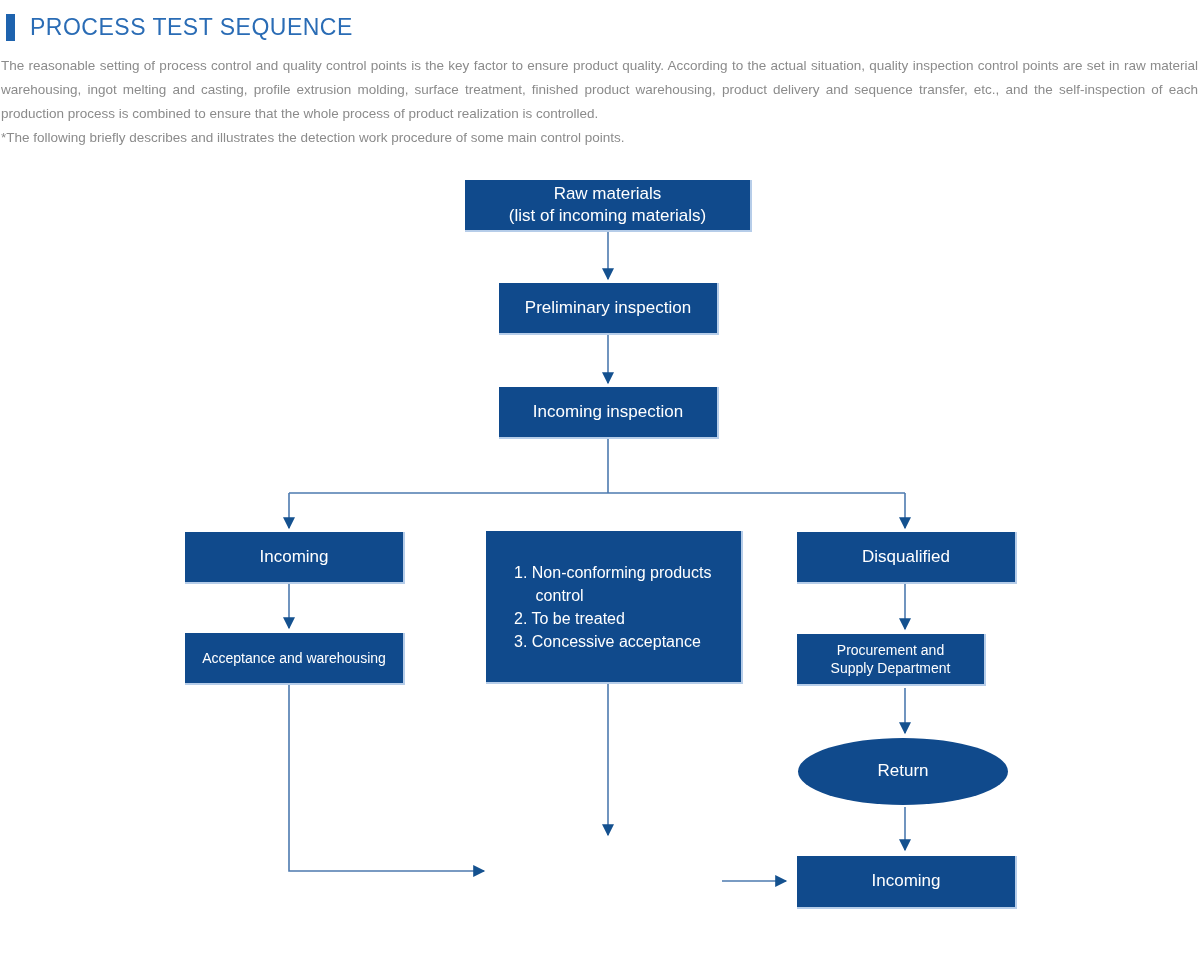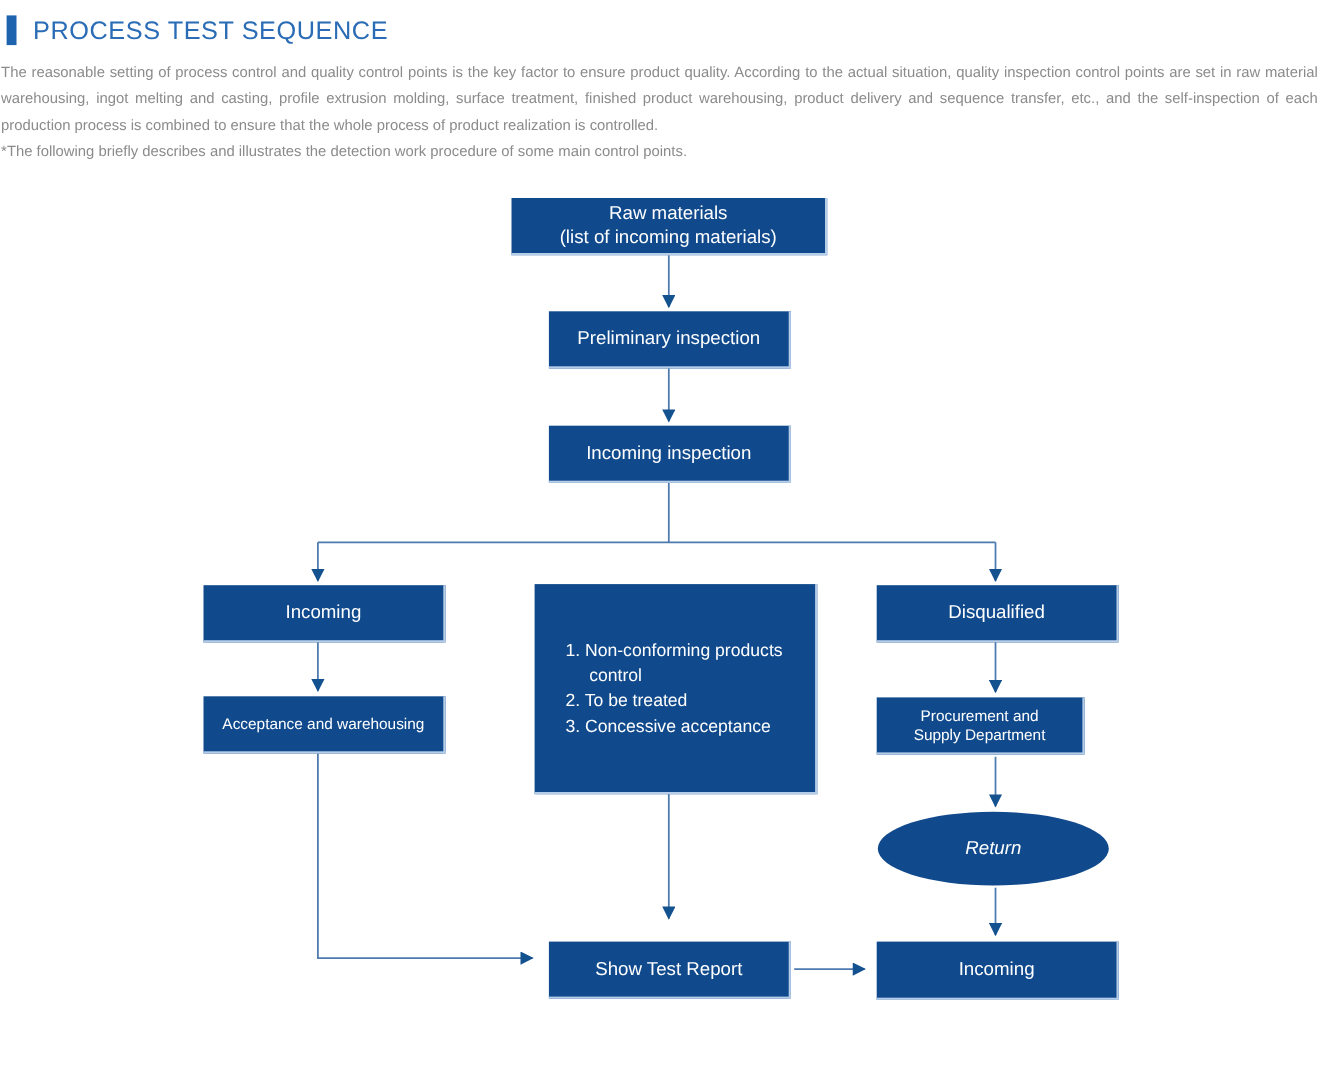--- a/index.html
+++ b/index.html
@@ -25,21 +25,21 @@
   .intro p.justified{text-align:justify;}
 
   .flow{position:absolute;top:150px;left:0;width:1201px;height:810px;}
   .flow svg{position:absolute;top:0;left:0;}
 
   .node{position:absolute;background:var(--node-fill);color:#ffffff;
     display:flex;flex-direction:column;align-items:center;justify-content:center;
     text-align:center;font-size:17px;line-height:1.3;white-space:pre-line;
     border-right:2px solid var(--node-edge);border-bottom:2px solid var(--node-edge);}
   .node.small-text{font-size:14px;}
-  .node.ellipse{border-radius:50%;border:none;font-style:italic;}
+  .node.ellipse{border-radius:50%;border:none;}
   .node.list-box{align-items:flex-start;text-align:left;font-size:16px;
     padding-left:28px;padding-right:8px;line-height:23px;}
   .list-line{padding-left:1.35em;text-indent:-1.35em;}
 </style>
 </head>
 <body>
 
 <div class="page">
 
   <div class="header">
@@ -79,33 +79,32 @@
 
     <div class="node" style="left:465px;top:30px;width:287px;height:52px;">Raw materials
 (list of incoming materials)</div>
 
     <div class="node" style="left:499px;top:237px;width:220px;height:52px;">Incoming inspection</div>
 
     <div class="node" style="left:499px;top:133px;width:220px;height:52px;">Preliminary inspection</div>
 
     <div class="node" style="left:185px;top:382px;width:220px;height:52px;">Incoming</div>
 
-    <div class="node list-box" style="left:486px;top:381px;width:257px;height:191px;">
+    <div class="node list-box" style="left:486px;top:381px;width:257px;height:153px;">
       <div class="list-line">1. Non-conforming products control</div>
       <div class="list-line">2. To be treated</div>
       <div class="list-line">3. Concessive acceptance</div>
     </div>
 
     <div class="node" style="left:797px;top:382px;width:220px;height:52px;">Disqualified</div>
 
     <div class="node small-text" style="left:185px;top:483px;width:220px;height:52px;">Acceptance and warehousing</div>
 
     <div class="node small-text" style="left:797px;top:484px;width:189px;height:52px;">Procurement and
 Supply Department</div>
 
     <div class="node ellipse" style="left:798px;top:588px;width:210px;height:67px;">Return</div>
 
-    <div class="node" style="left:499px;top:706px;width:220px;height:52px;">Show Test Report</div>
 
     <div class="node" style="left:797px;top:706px;width:220px;height:53px;">Incoming</div>
 
   </div>
 </div>
 
 </body></html>

